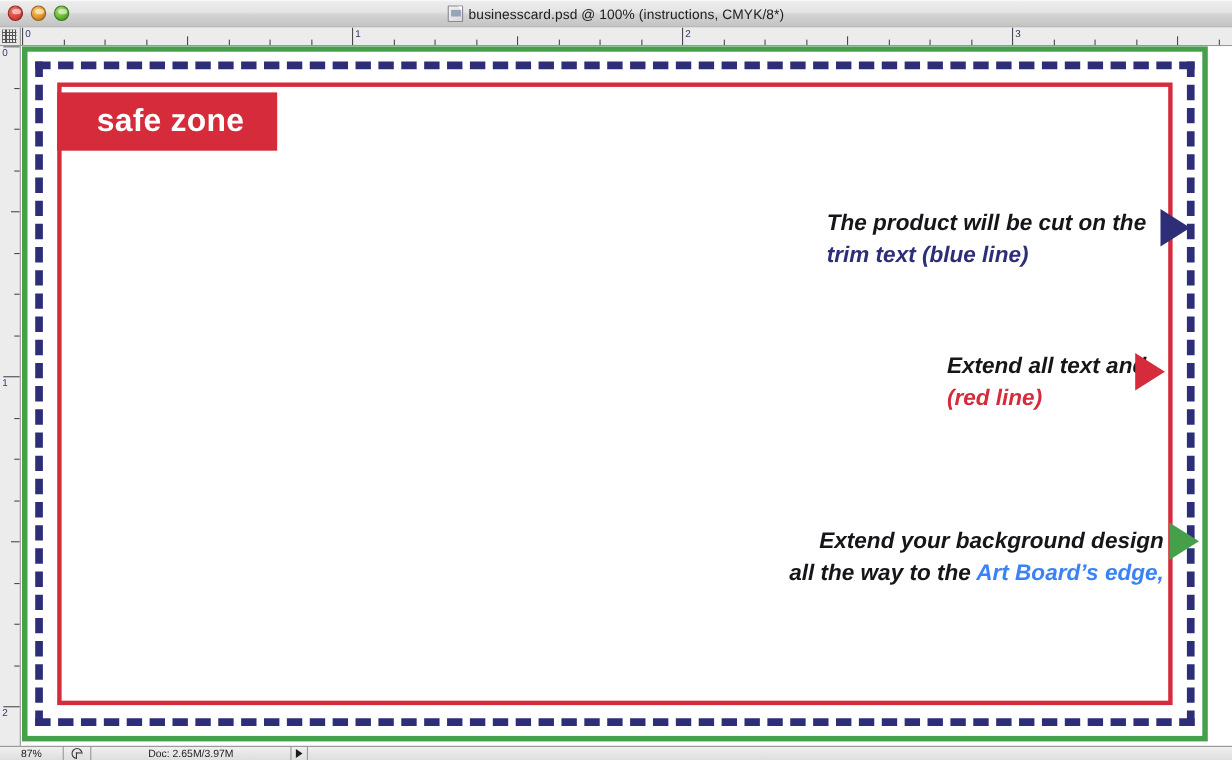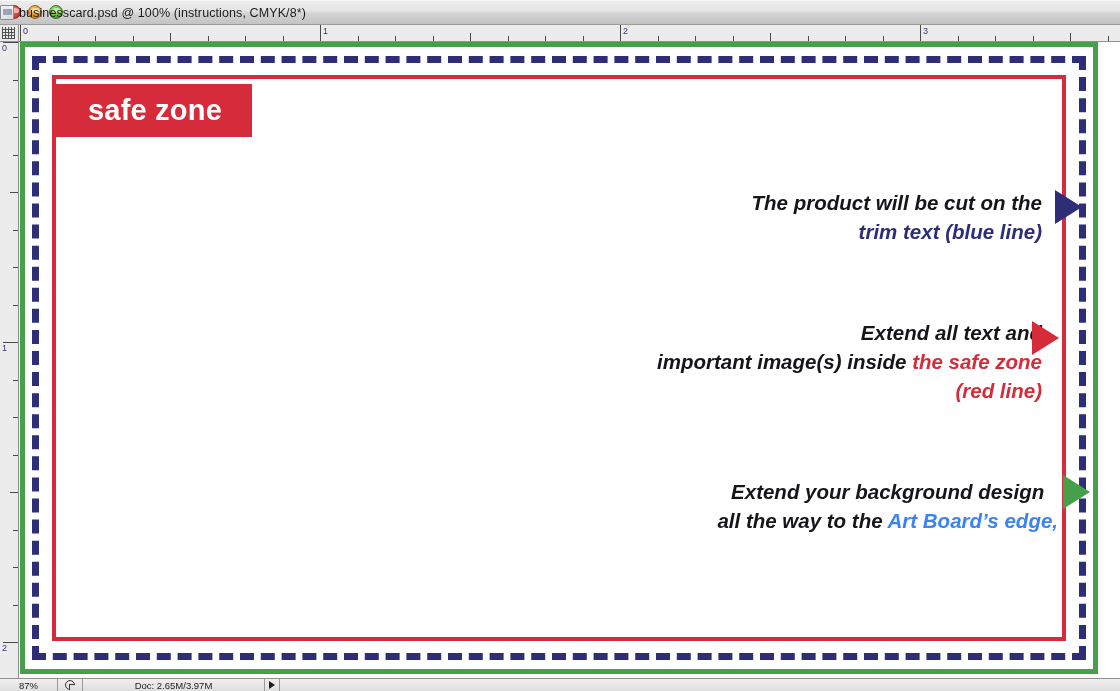--- a/index.html
+++ b/index.html
@@ -57,20 +57,21 @@
   .light.close  { background: radial-gradient(circle at 35% 30%, #f07269 0%, #d8483f 55%, #9e2a24 100%); border: 1px solid #8c241e; }
   .light.min    { background: radial-gradient(circle at 35% 30%, #f8c967 0%, #e0962a 55%, #a5671a 100%); border: 1px solid #96601a; }
   .light.max    { background: radial-gradient(circle at 35% 30%, #a8dd74 0%, #63b832 55%, #3c7a1c 100%); border: 1px solid #3a761b; }
 
   .title-center {
     position: absolute;
     left: 0; right: 0; top: 0;
     height: 25px;
     display: flex;
     align-items: center;
+    justify-content: center;
     gap: 5px;
     pointer-events: none;
   }
   .doc-icon {
     width: 14px; height: 15px;
     background: linear-gradient(135deg, #f2f2f4 0%, #d9d9de 100%);
     border: 1px solid #8a8a95;
     border-radius: 1px;
     position: relative;
     flex: 0 0 auto;
@@ -205,36 +206,36 @@
     color: #ffffff;
     font-size: 29px;
     font-weight: bold;
     letter-spacing: .2px;
     font-family: "Liberation Sans", sans-serif;
   }
 
   
   .annot {
     position: absolute;
-    text-align: right;
+    text-align: left;
     font-family: "Liberation Sans", sans-serif;
     font-weight: bold;
     font-style: italic;
     font-size: 20.5px;
     line-height: 29px;
     color: #15151a;
     white-space: nowrap;
   }
   .annot .blue  { color: #2e2e78; }
   .annot .red   { color: #d52b3a; }
   .annot .green { color: #3b82f6; }
 
   .annot-1 { right: 78px; top: 146px; }
   .annot-2 { right: 78px; top: 276px; }
-  .annot-3 { right: 62px; top: 435px; text-align: center; }
+  .annot-3 { right: 62px; top: 435px; text-align: right; }
 
   
   .arrow {
     position: absolute;
     width: 0; height: 0;
     border-style: solid;
     border-width: 17px 0 17px 27px;
     border-color: transparent transparent transparent #2e2e78;
   }
   .arrow.navy  { border-left-color: #2e2e78; left: 1036px; top: 148px; }
@@ -387,21 +388,20 @@
       <span class="safe-badge-label" style="color: rgb(255, 255, 255);">safe zone</span>
     </div>
 
     <div class="annot annot-1">
       <div><span>The product will be cut on the</span></div>
       <div><span class="blue">trim text (blue line)</span></div>
     </div>
 
     <div class="annot annot-2">
       <div><span>Extend all text and</span></div>
-      <div><span>important image(s) inside </span><span class="red">the safe zone</span></div>
       <div><span class="red">(red line)</span></div>
     </div>
 
     <div class="annot annot-3">
       <div><span>Extend your background design</span></div>
       <div><span>all the way to the </span><span class="green">Art Board’s edge,</span></div>
     </div>
 
     <div class="arrow navy" style="border-left-color: rgb(46, 46, 120);"></div>
     <div class="arrow red" style="border-left-color: rgb(213, 43, 58);"></div>

